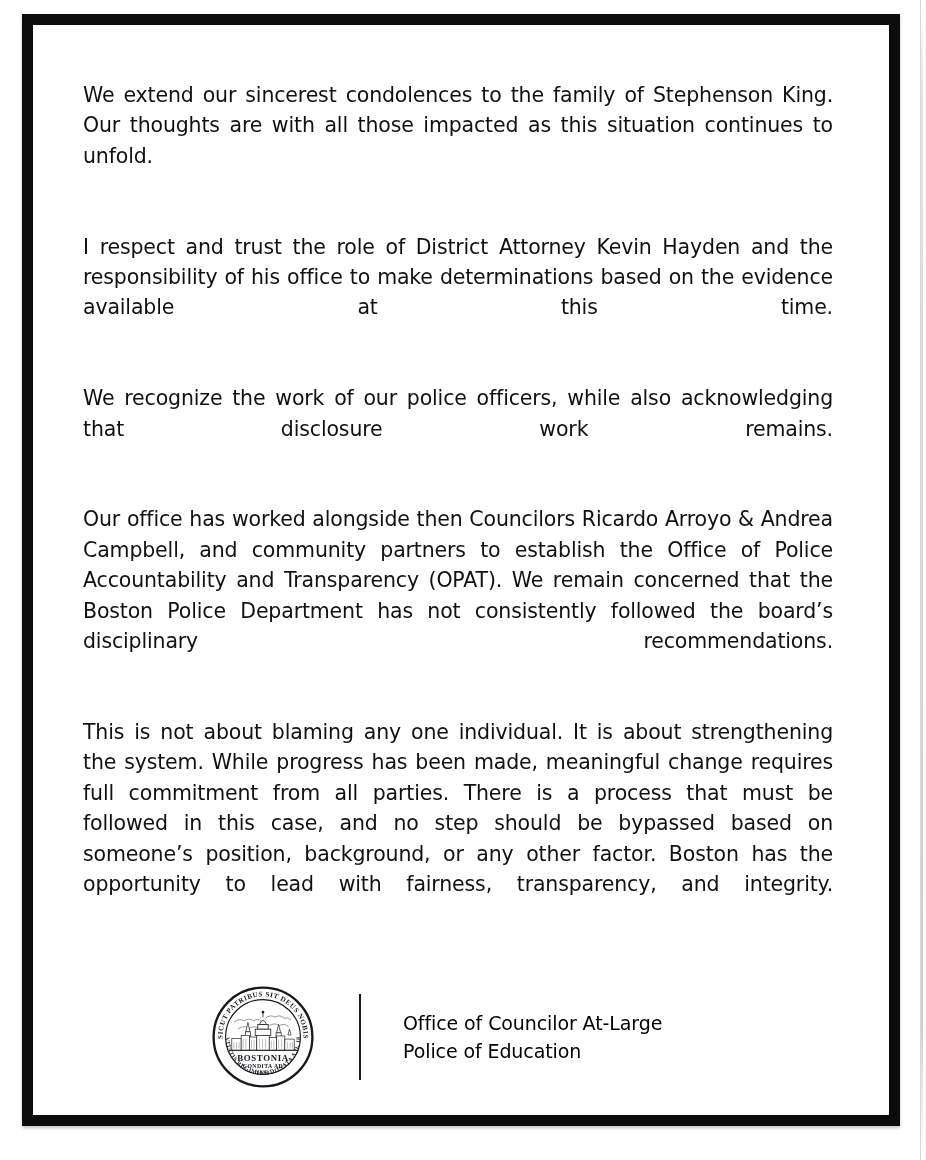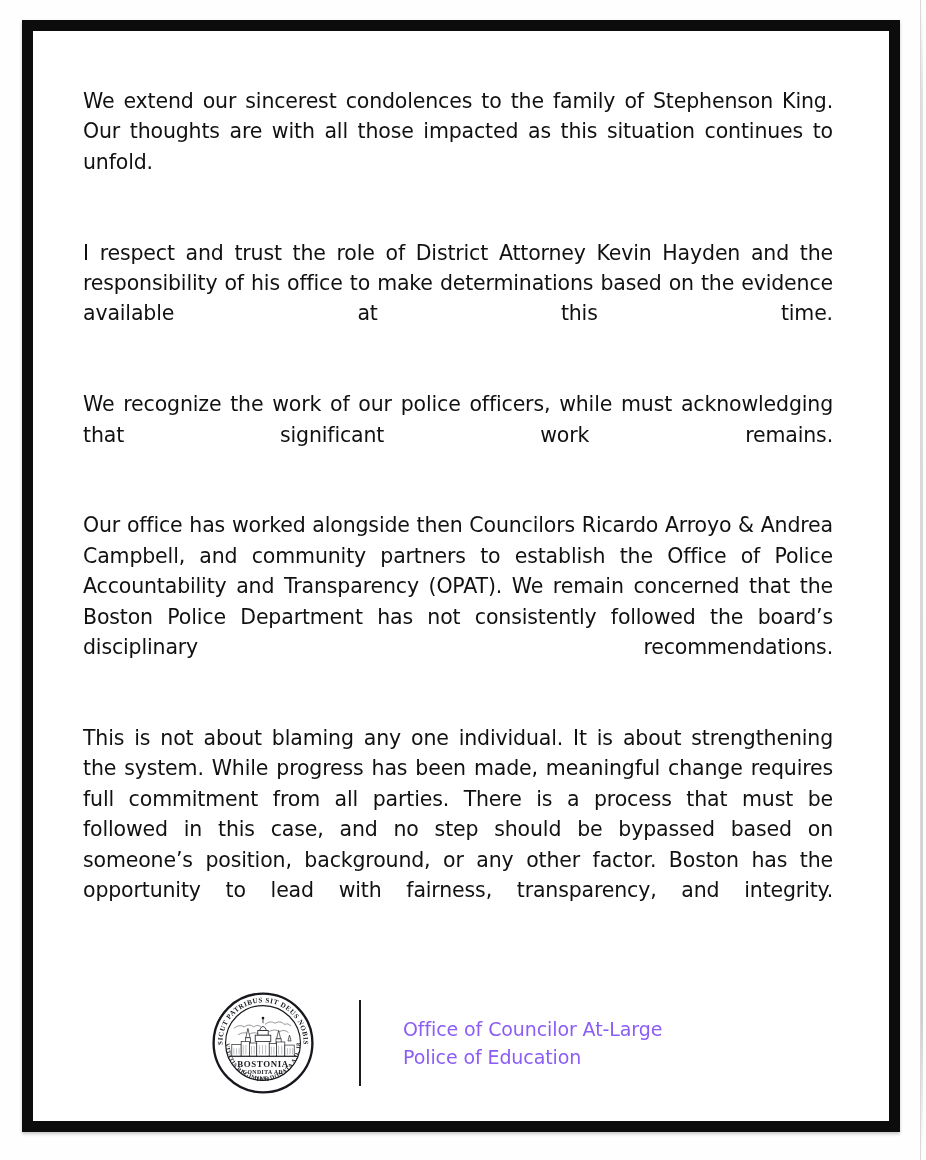--- a/index.html
+++ b/index.html
@@ -35,21 +35,21 @@
   .edge-artifact.bottom-fade {
     left: 921px;
     width: 2px;
     background: linear-gradient(to bottom, #ffffff 0%, #e2e2e2 8%, #cfcfcf 88%, #ffffff 100%);
   }
 
   
   .doc-frame {
     position: absolute;
     left: 22px;
-    top: 20px;
+    top: 14px;
     width: 878px;
     height: 1112px;
     border: 11px solid #0c0c0c;
     background: #ffffff;
     box-sizing: border-box;
     box-shadow: 0 2px 3px rgba(0,0,0,0.22);
   }
 
   .doc-inner {
     position: absolute;
@@ -118,21 +118,21 @@
     width: 2px;
     height: 86px;
     background: #1b1b1b;
     margin-left: 44px;
     flex: 0 0 2px;
   }
 
   .sig-text {
     margin-left: 42px;
     font-family: "DejaVu Sans", "Liberation Sans", sans-serif;
-    color: #8b5cf6;
+    color: #000000;
   }
   .sig-line {
     font-size: 19px;
     line-height: 28px;
     white-space: nowrap;
     letter-spacing: -0.1px;
   }
 </style>
 </head>
 <body>
@@ -141,21 +141,21 @@
 
   <div class="edge-artifact"></div>
   <div class="edge-artifact bottom-fade"></div>
 
   <div class="doc-frame">
     <div class="doc-inner">
 
       <div class="statement-body">
         <p class="para">We extend our sincerest condolences to the family of Stephenson King. Our thoughts are with all those impacted as this situation continues to unfold.</p>
         <p class="para">I respect and trust the role of District Attorney Kevin Hayden and the responsibility of his office to make determinations based on the evidence available at this time.</p>
-        <p class="para">We recognize the work of our police officers, while must acknowledging that significant work remains.</p>
+        <p class="para">We recognize the work of our police officers, while also acknowledging that disclosure work remains.</p>
         <p class="para">Our office has worked alongside then Councilors Ricardo Arroyo &amp; Andrea Campbell, and community partners to establish the Office of Police Accountability and Transparency (OPAT). We remain concerned that the Boston Police Department has not consistently followed the board’s disciplinary recommendations.</p>
         <p class="para">This is not about blaming any one individual. It is about strengthening the system. While progress has been made, meaningful change requires full commitment from all parties. There is a process that must be followed in this case, and no step should be bypassed based on someone’s position, background, or any other factor. Boston has the opportunity to lead with fairness, transparency, and integrity.</p>
       </div>
 
       <div class="signature-block">
 
         <div class="seal-wrap">
           <svg viewBox="0 0 200 200" xmlns="http://www.w3.org/2000/svg" aria-hidden="true">
             <defs>
               <path id="arcTop" d="M 22,100 A 78,78 0 0 1 178,100"></path>

